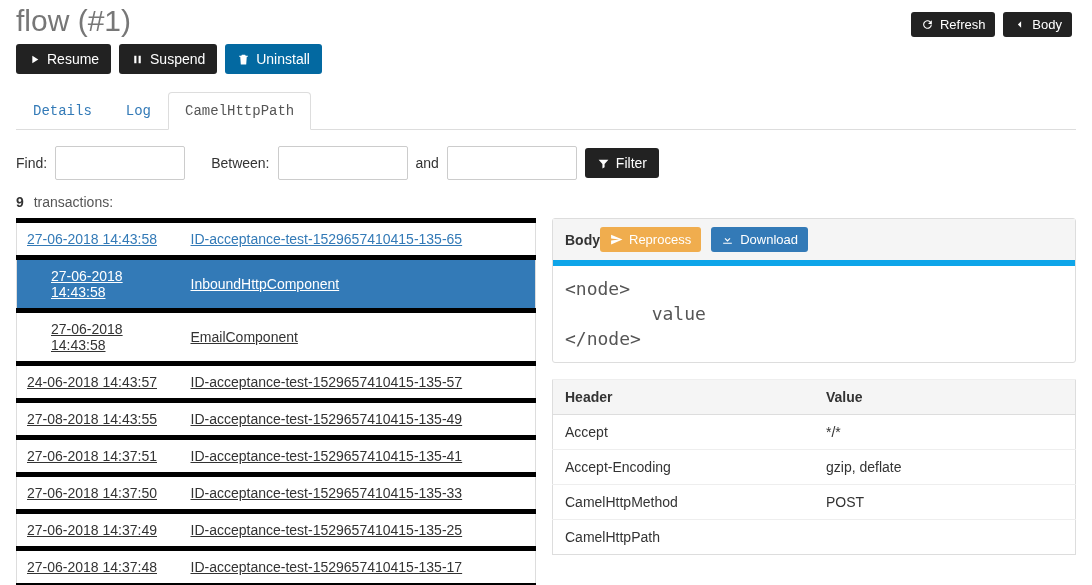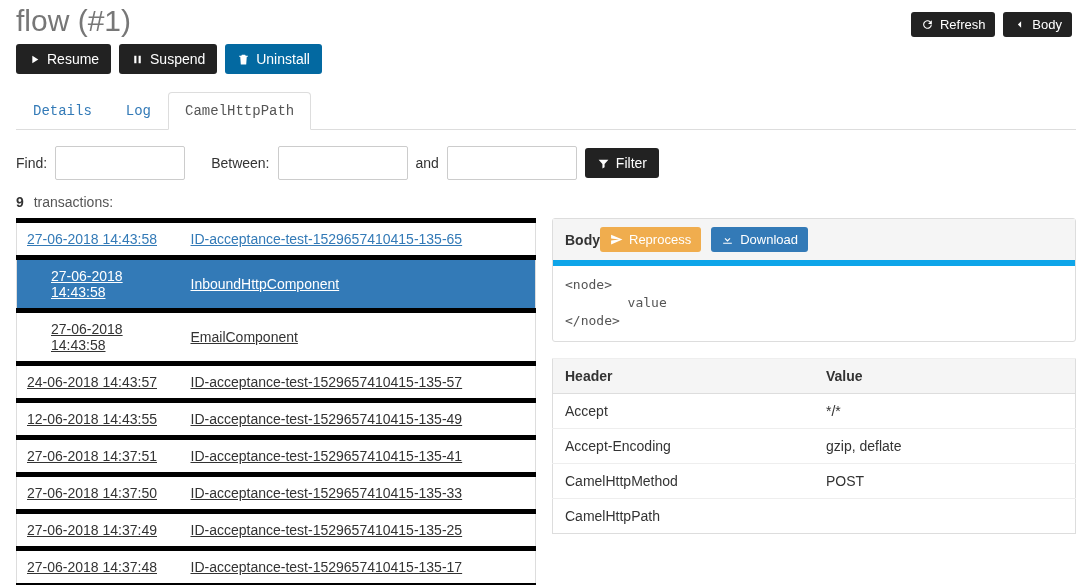--- a/index.html
+++ b/index.html
@@ -98,21 +98,21 @@
     padding: 8px 12px;
     display: flex;
     justify-content: flex-start;
     align-items: center;
   }
   .panel-head .label { font-weight: bold; color: #333; }
   .panel-head .actions { display: flex; gap: 6px; }
   .panel-body {
     padding: 10px 12px;
     font-family: Menlo, Consolas, monospace;
-    font-size: 13px;
+    font-size: 18px;
     color: #555;
     white-space: pre;
     line-height: 1.4;
   }
   .hv-table { width: 100%; border: 1px solid #ddd; border-collapse: collapse; }
   .hv-table th, .hv-table td {
     text-align: left;
     padding: 9px 12px;
     border-top: 1px solid #eee;
   }
@@ -203,21 +203,21 @@
           </tr>
           <tr class="tx-row sub">
             <td class="time-col">27-06-2018 14:43:58</td>
             <td class="id-col">EmailComponent</td>
           </tr>
           <tr class="tx-row ">
             <td class="time-col">24-06-2018 14:43:57</td>
             <td class="id-col">ID-acceptance-test-1529657410415-135-57</td>
           </tr>
           <tr class="tx-row ">
-            <td class="time-col">12-06-2018 14:43:55</td>
+            <td class="time-col">27-08-2018 14:43:55</td>
             <td class="id-col">ID-acceptance-test-1529657410415-135-49</td>
           </tr>
           <tr class="tx-row ">
             <td class="time-col">27-06-2018 14:37:51</td>
             <td class="id-col">ID-acceptance-test-1529657410415-135-41</td>
           </tr>
           <tr class="tx-row ">
             <td class="time-col">27-06-2018 14:37:50</td>
             <td class="id-col">ID-acceptance-test-1529657410415-135-33</td>
           </tr>

